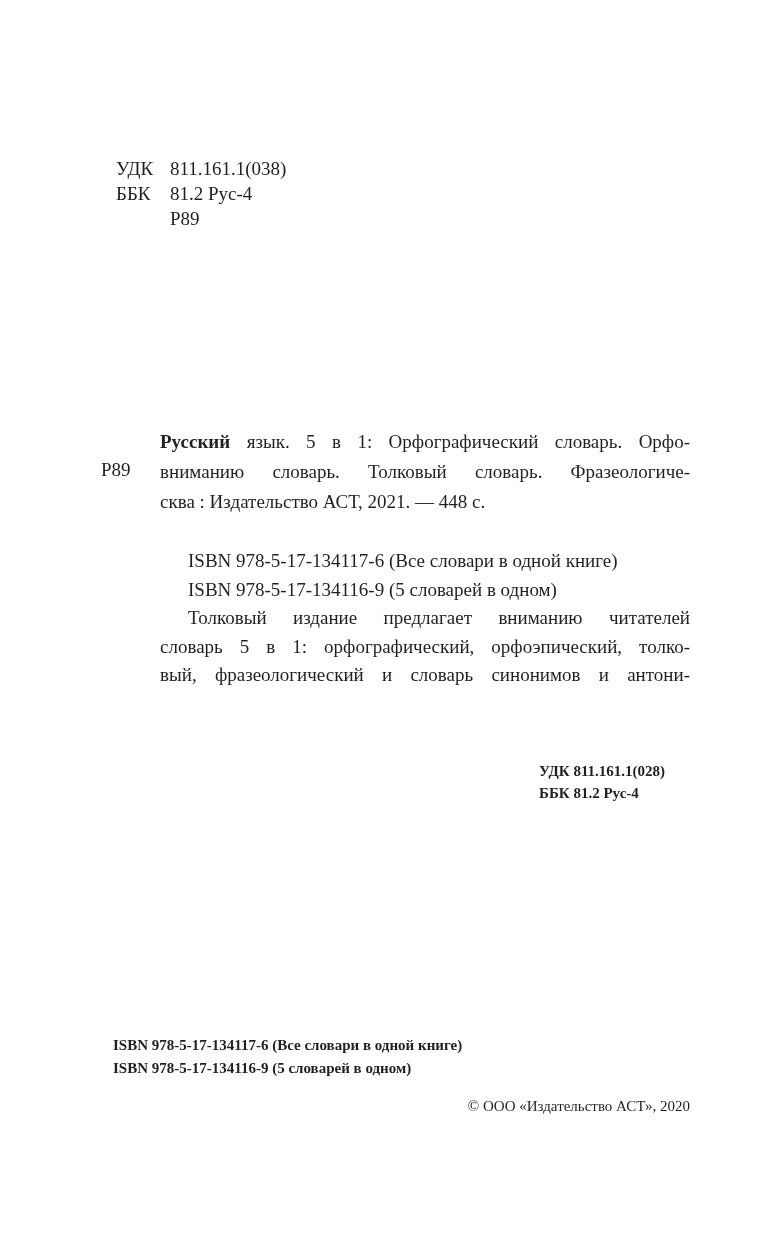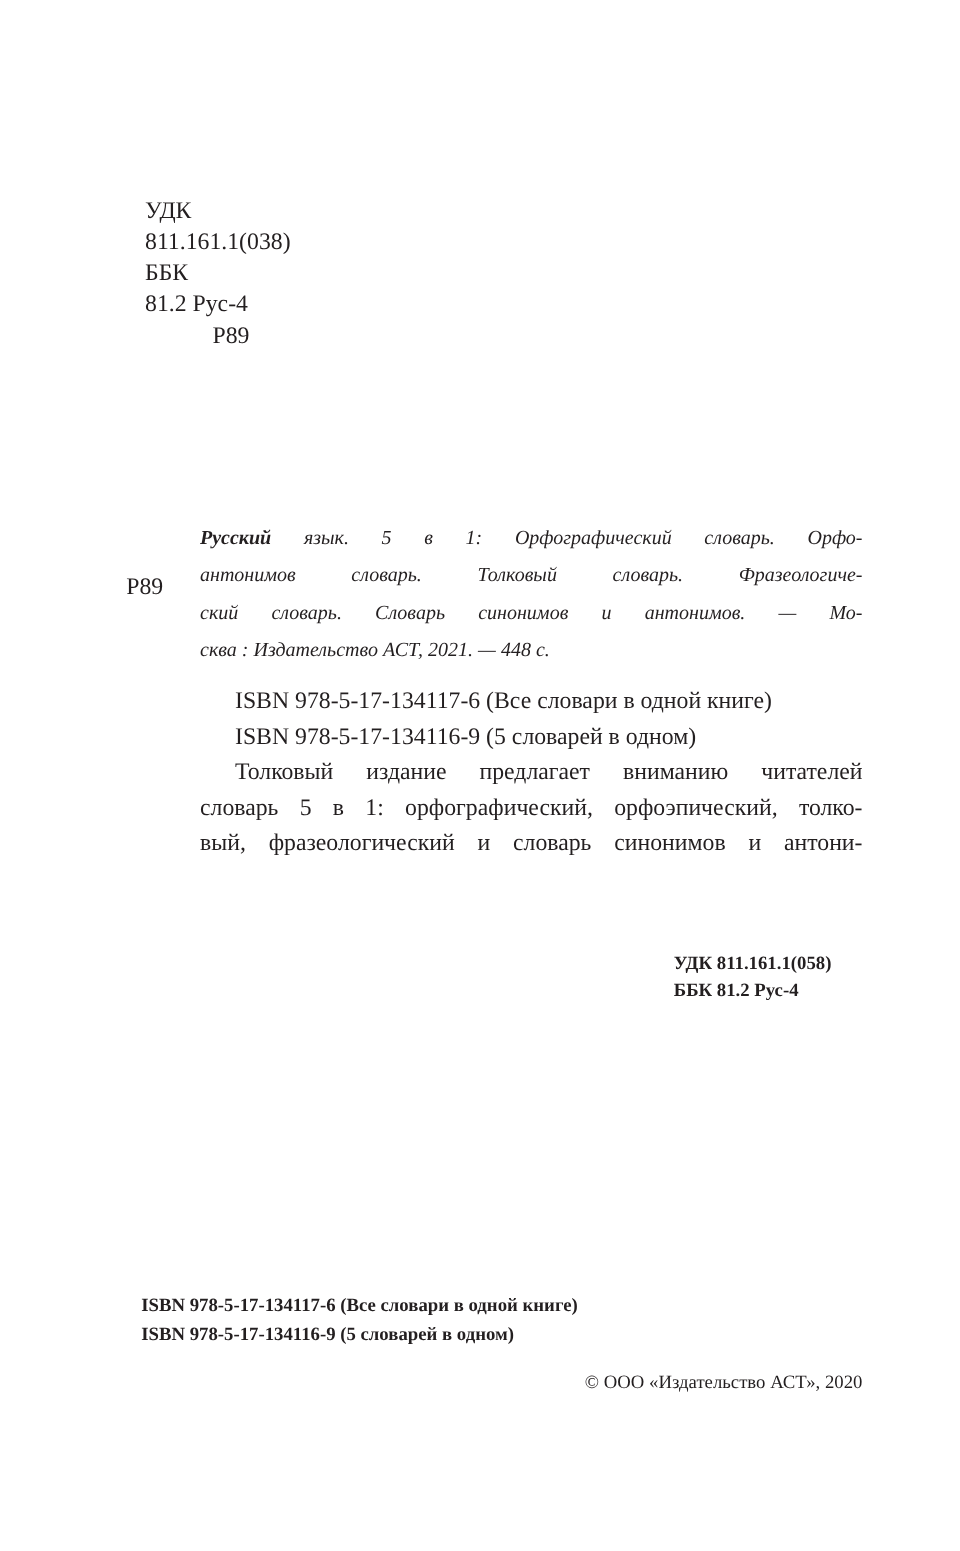--- a/index.html
+++ b/index.html
@@ -17,41 +17,40 @@
     }
     .abs { position: absolute; }
 
     
     .top-class {
       left: 116px;
       top: 156px;
       font-size: 19px;
       line-height: 25px;
     }
-    .top-class .row { display: flex; white-space: nowrap; flex-direction: column; }
+    .top-class .row { display: flex; white-space: nowrap; }
     .top-class .lbl { width: 54px; }
     .top-class .val { }
     .top-class .indent { padding-left: 54px; }
 
     
     .author-mark {
       left: 101px;
       top: 457px;
       font-size: 19px;
       line-height: 25px;
     }
 
     
     .entry {
       left: 160px;
-      top: 416px;
+      top: 427px;
       width: 530px;
-      font-size: 16px;
+      font-size: 19px;
       line-height: 30px;
-      font-style: italic;
     }
     .entry .line {
       display: block;
       text-align: justify;
       text-align-last: justify;
       white-space: nowrap;
       height: 30px;
     }
     .entry .line.last {
       text-align-last: left;
@@ -120,35 +119,34 @@
   </div>
   <div class="row indent">
     <span>Р89</span>
   </div>
 </div>
 
 <div class="abs author-mark">Р89</div>
 
 <div class="abs entry">
   <span class="line"><b>Русский</b><span> язык. 5 в 1: Орфографический словарь. Орфо-</span></span>
-  <span class="line">антонимов словарь. Толковый словарь. Фразеологиче-</span>
-  <span class="line">ский словарь. Словарь синонимов и антонимов. — Мо-</span>
+  <span class="line">вниманию словарь. Толковый словарь. Фразеологиче-</span>
   <span class="line last">сква : Издательство АСТ, 2021. — 448 с.</span>
 </div>
 
 <div class="abs annot">
   <span class="line ind left">ISBN 978-5-17-134117-6 (Все словари в одной книге)</span>
   <span class="line ind left">ISBN 978-5-17-134116-9 (5 словарей в одном)</span>
   <span class="line ind">Толковый издание предлагает вниманию читателей</span>
   <span class="line">словарь 5 в 1: орфографический, орфоэпический, толко-</span>
   <span class="line">вый, фразеологический и словарь синонимов и антони-</span>
 </div>
 
 <div class="abs right-class">
-  <div>УДК 811.161.1(058)</div>
+  <div>УДК 811.161.1(028)</div>
   <div>ББК 81.2 Рус-4</div>
 </div>
 
 <div class="abs bottom-isbn">
   <div>ISBN 978-5-17-134117-6 (Все словари в одной книге)</div>
   <div>ISBN 978-5-17-134116-9 (5 словарей в одном)</div>
 </div>
 
 <div class="abs copyright">© ООО «Издательство АСТ», 2020</div>
 

